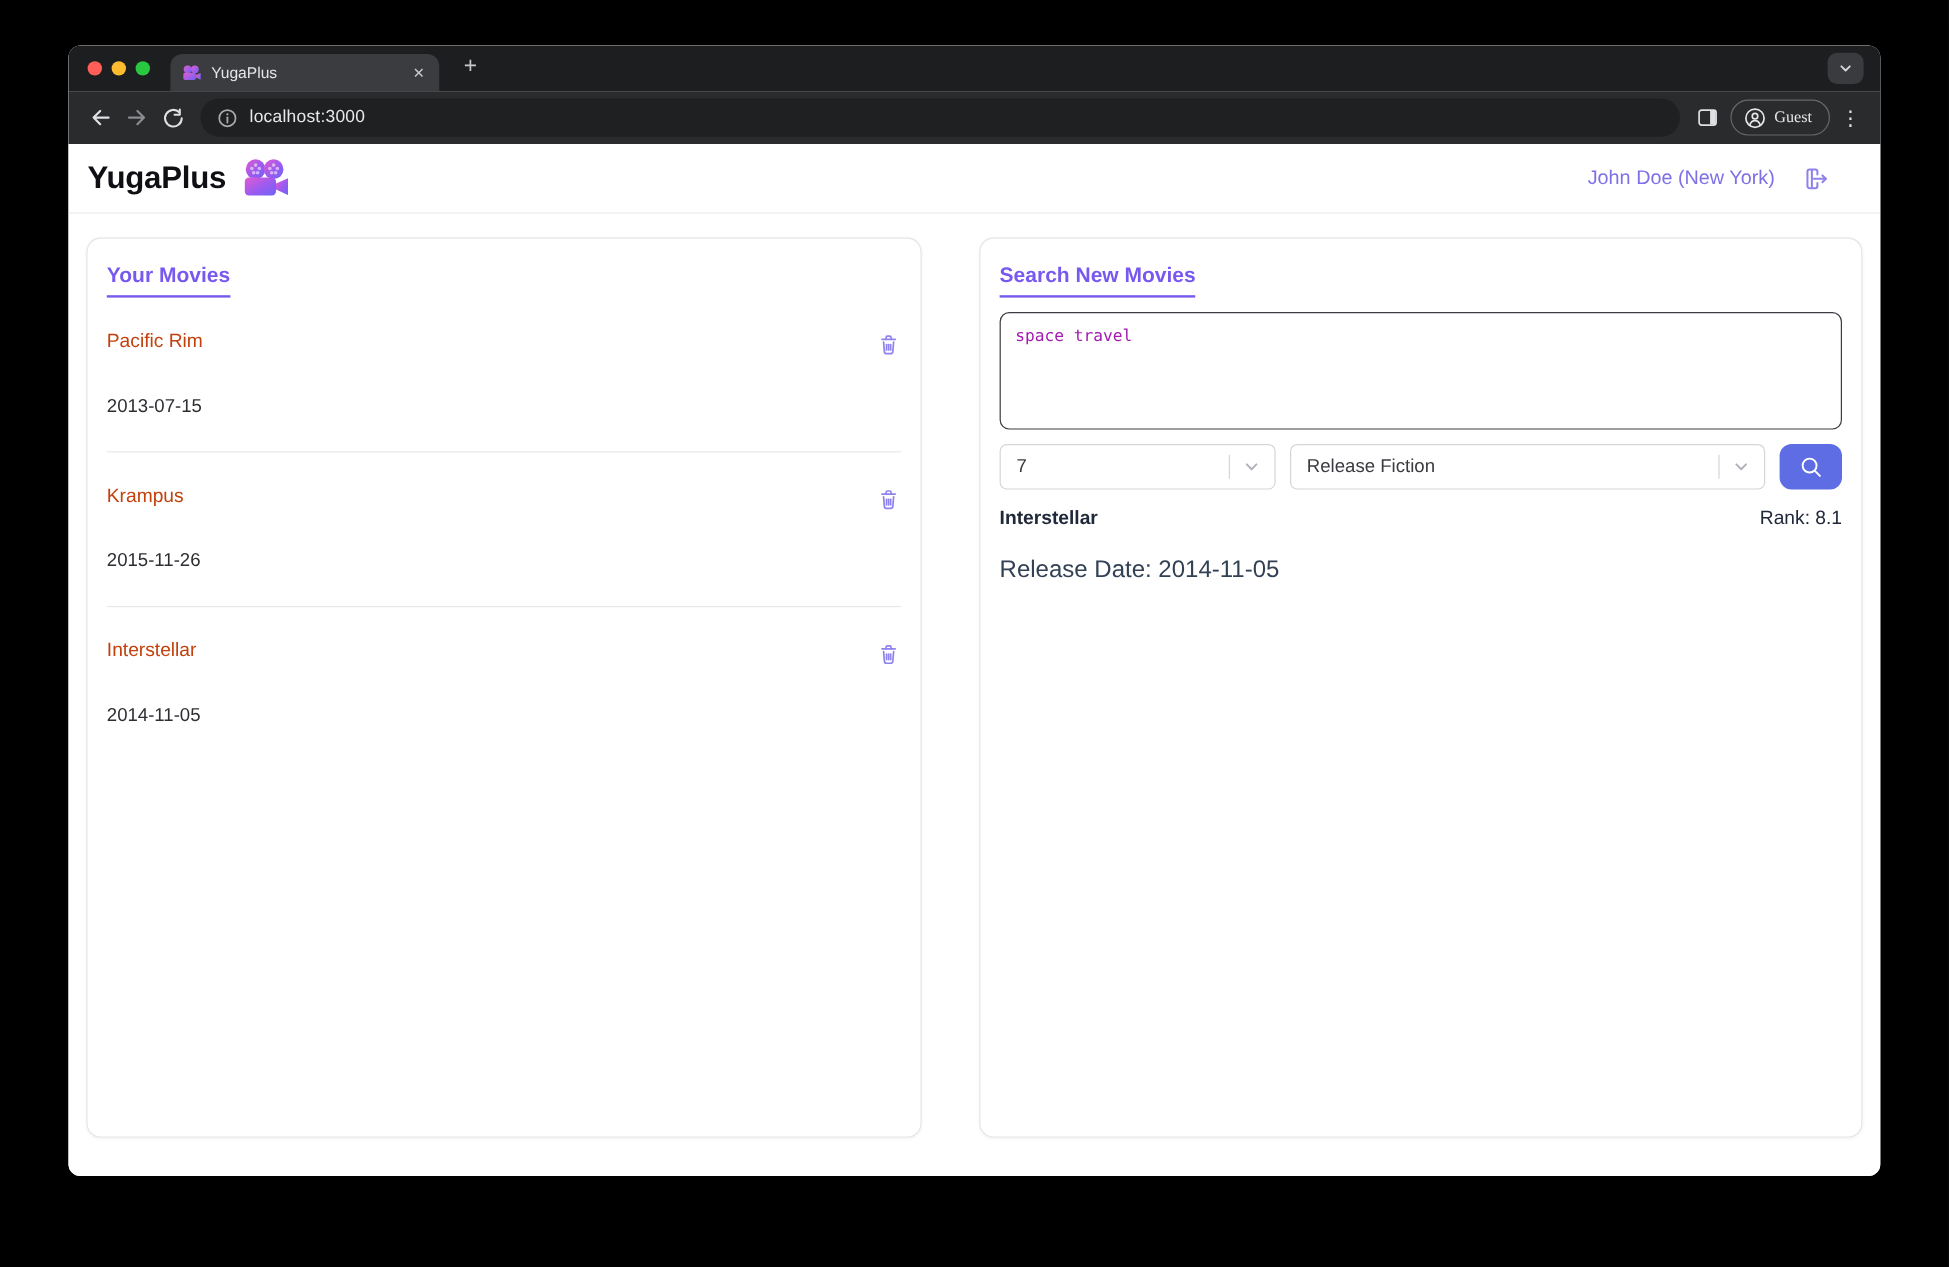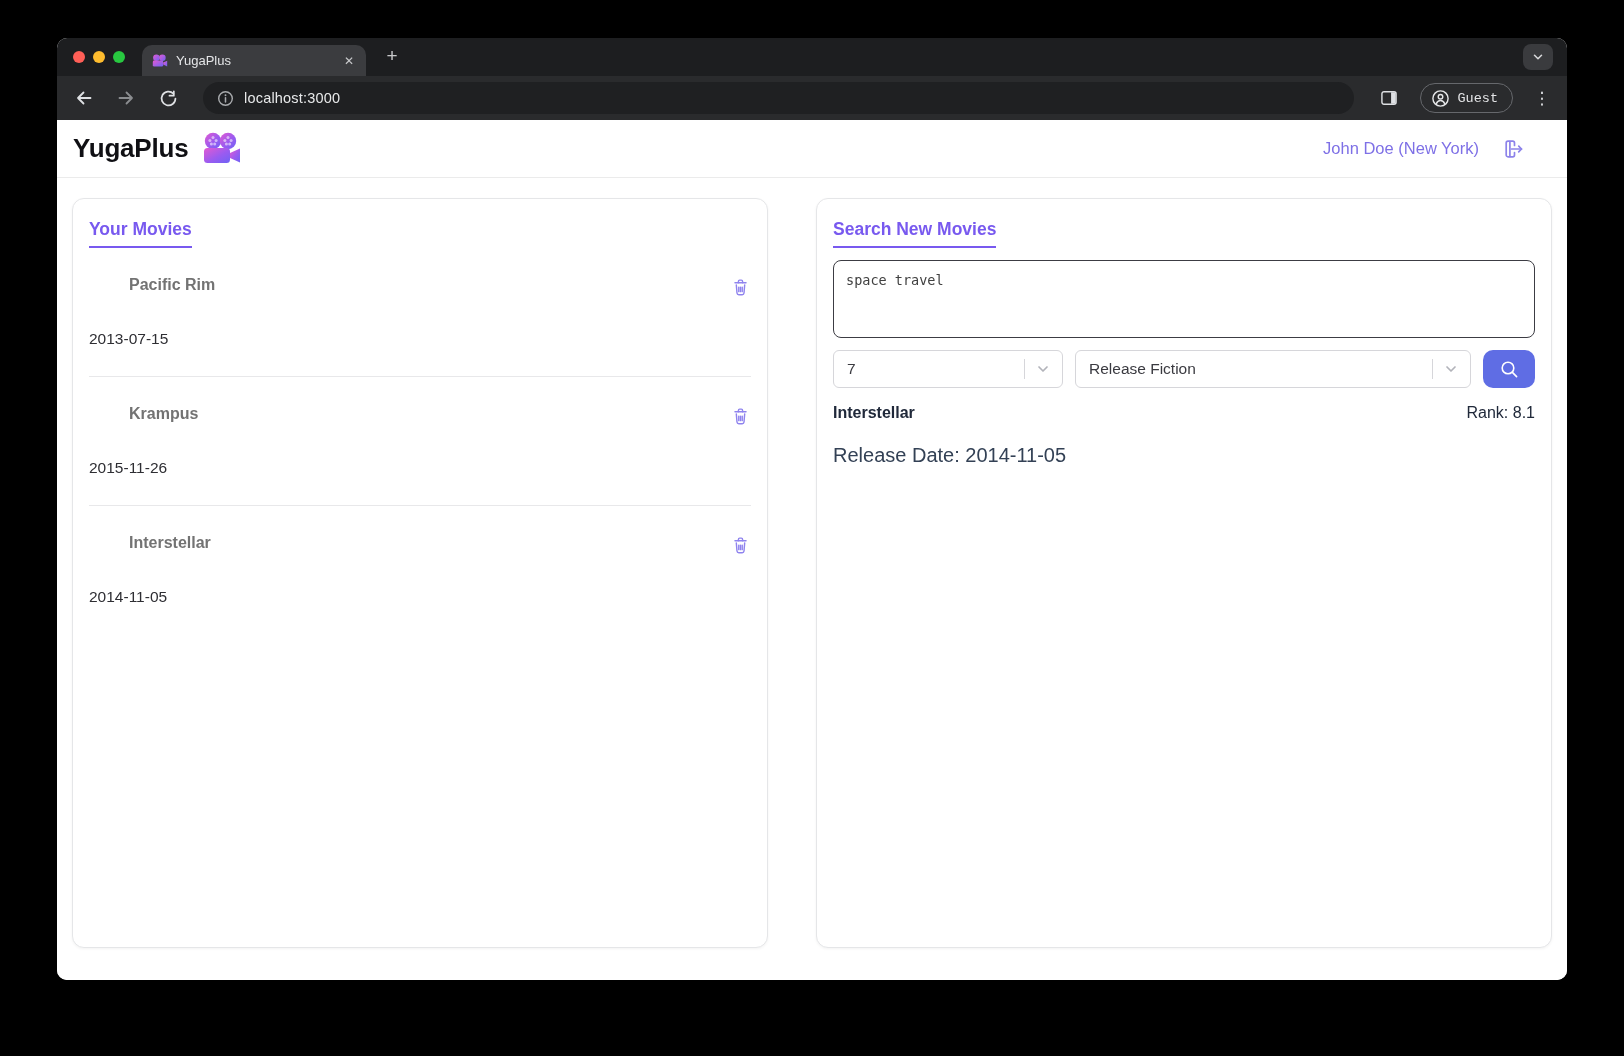--- a/index.html
+++ b/index.html
@@ -1,17 +1,17 @@
 <!DOCTYPE html>
 <html><head>
 <meta charset="utf-8">
 <style>
   * { box-sizing: border-box; margin: 0; padding: 0; }
   html,body { width:1624px; height:1056px; background:#000; font-family:"Liberation Sans", sans-serif; }
-  button { font-family:Liberation Mono, monospace; cursor:pointer; background:none; border:none; }
+  button { font-family:Liberation Serif, serif; cursor:pointer; background:none; border:none; }
 
   .window {
     position:absolute; left:57px; top:38px; width:1510px; height:942px;
     border-radius:10px; overflow:hidden; display:flex; flex-direction:column;
     background:#fff; box-shadow:0 18px 60px rgba(0,0,0,.55);
   }
 
   
   .tabstrip { flex:none; height:38px; background:#1d1e20; position:relative; display:flex; align-items:flex-end; }
   .traffic { position:absolute; left:16px; top:50%; transform:translateY(-50%); display:flex; gap:8px; }
@@ -22,21 +22,21 @@
     margin-left:85px; width:224px; height:31px; background:#3b3c3f;
     border-radius:10px 10px 0 0; display:flex; align-items:center; padding:0 10px; gap:8px;
   }
   .tab-title { flex:1; font-size:13px; color:#e4e5e7; white-space:nowrap; overflow:hidden; }
   .tab-close { color:#c9cacc; font-size:12px; line-height:1; padding:2px; }
   .newtab { align-self:center; margin-left:13px; width:26px; height:26px; border-radius:50%;
             color:#c7c8ca; font-size:19px; line-height:24px; text-align:center; }
   .strip-chevron { position:absolute; right:14px; top:6px; width:30px; height:26px; border-radius:8px;
                    background:#3a3b3e; display:flex; align-items:center; justify-content:center; }
 
-  .toolbar { flex:none; height:44px; background:#2a2b2d; display:flex; align-items:center; padding:0 12px; gap:12px; }
+  .toolbar { flex:none; height:44px; background:#2a2b2d; display:flex; align-items:center; padding:0 12px; gap:0; }
   .nav-btn { width:30px; height:30px; display:flex; align-items:center; justify-content:center; border-radius:50%; }
   .addr { flex:1; height:32px; background:#1f2022; border-radius:16px; display:flex; align-items:center;
           padding:0 14px; gap:10px; margin:0 8px; }
   .addr-url { font-size:14.5px; color:#e8e9ea; letter-spacing:.2px; }
   .guest-pill { height:30px; border:1px solid #66686c; border-radius:15px; display:flex; align-items:center;
                 gap:7px; padding:0 14px 0 10px; color:#e4e5e7; font-size:13.5px; margin:0 4px; }
   .dots-btn { color:#dfe1e4; font-size:17px; width:26px; height:30px; display:flex; align-items:center; justify-content:center; }
 
   
   .page { flex:1; background:#fff; display:flex; flex-direction:column; overflow:hidden; }
@@ -52,28 +52,28 @@
   .card-movies { flex:none; width:696px; }
   .card-search { flex:1; }
 
   .section-title { display:inline-block; color:#7859ef; font-size:17.5px; font-weight:bold;
                    padding-bottom:6px; border-bottom:2px solid #7859ef; }
 
   
   .movie-item { padding:28px 0; border-bottom:1px solid #e8e8ea; }
   .movie-item:last-child { border-bottom:none; }
   .movie-row { display:flex; justify-content:space-between; align-items:flex-start; }
-  .movie-title { font-size:16px; font-weight:bold; color:#737373;margin-left:40px; }
+  .movie-title { font-size:16px; font-weight:normal; color:#c2410c; }
   .movie-date { margin-top:32px; font-size:15.5px; color:#2e2e33; }
   .trash-btn { display:flex; padding:1px; }
 
   
-  .query-input { display:block; width:100%; height:78px; margin-top:12px; resize:none;
+  .query-input { display:block; width:100%; height:98px; margin-top:12px; resize:none;
                  border:1px solid #3c3c43; border-radius:8px; padding:11px 12px;
-                 font:13.5px "DejaVu Sans Mono", monospace; color:#404040; outline:none; }
+                 font:13.5px "DejaVu Sans Mono", monospace; color:#a21caf; outline:none; }
   .controls { display:flex; gap:12px; margin-top:12px; }
   .select { height:38px; background:#fff; border:1px solid #d6d6da; border-radius:6px;
             display:flex; align-items:center; padding:0 10px 0 13px; cursor:pointer; }
   .select-rank { flex:none; width:230px; }
   .select-genre { flex:1; }
   .select-value { font-size:15.5px; color:#3a3a40; }
   .select-divider { width:1px; height:20px; background:#d6d6da; margin-left:auto; }
   .select-chevron { margin-left:9px; display:flex; }
   .search-btn { flex:none; width:52px; height:38px; background:#5f6de4; border-radius:10px;
                 display:flex; align-items:center; justify-content:center; }

